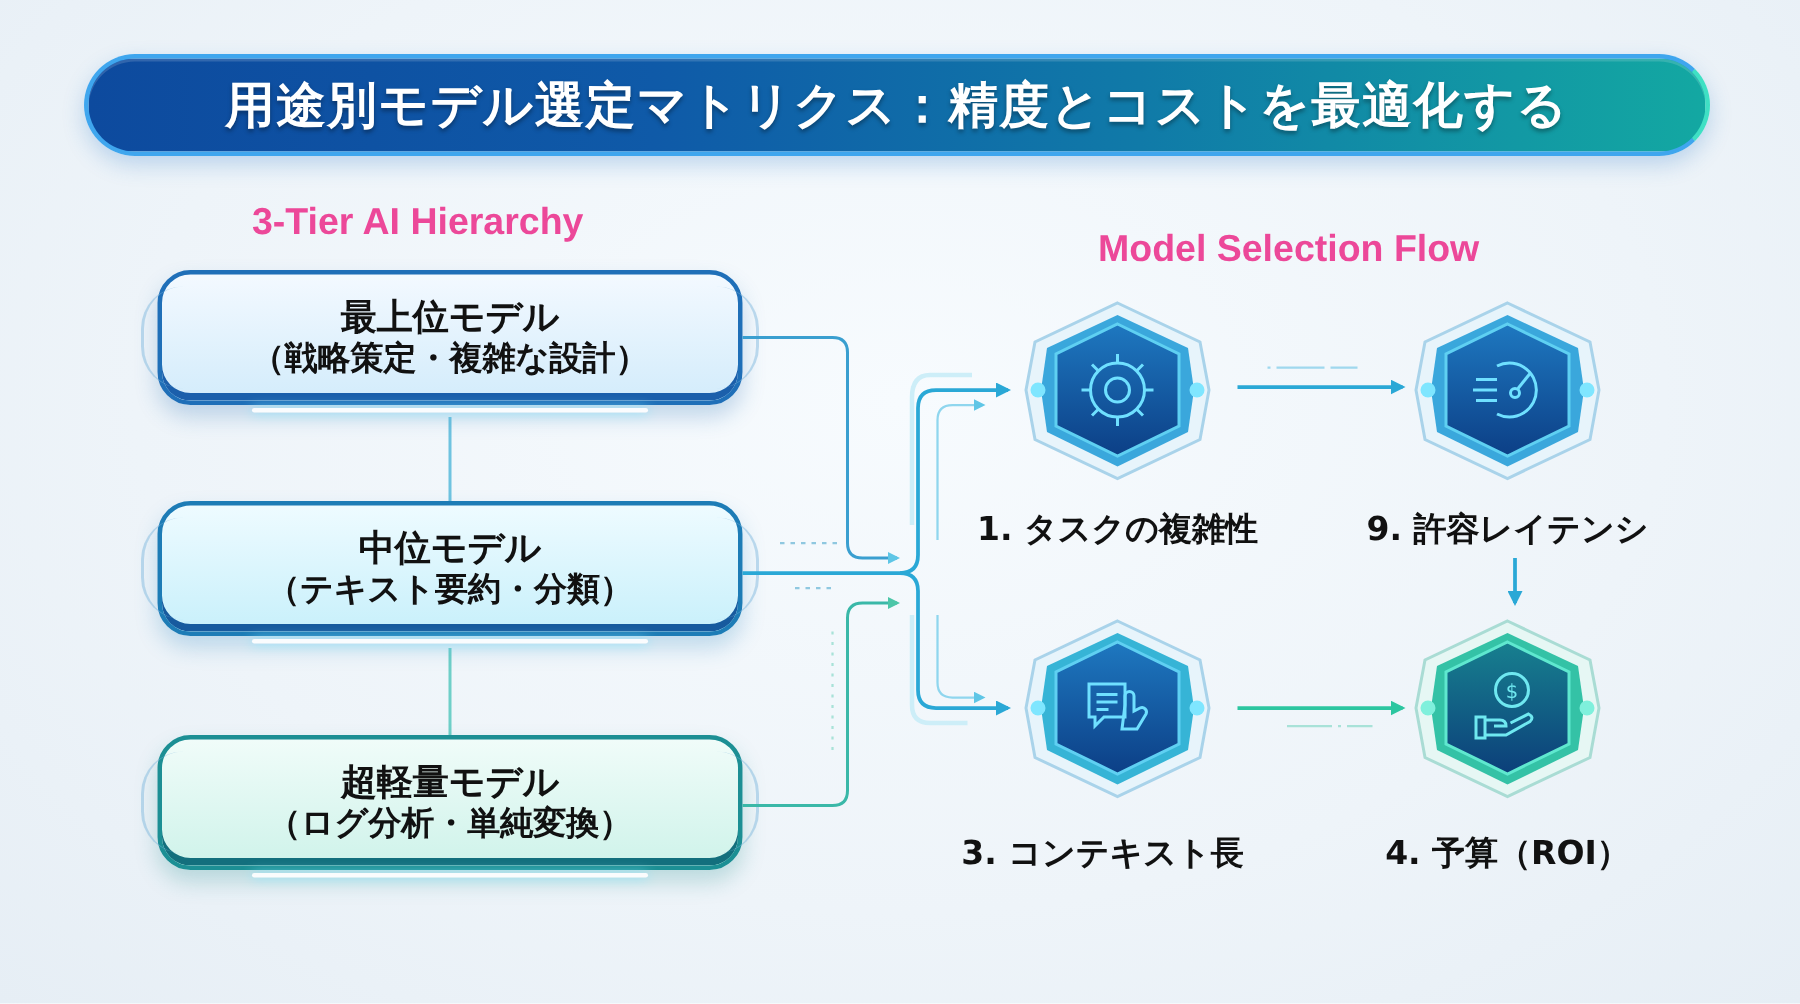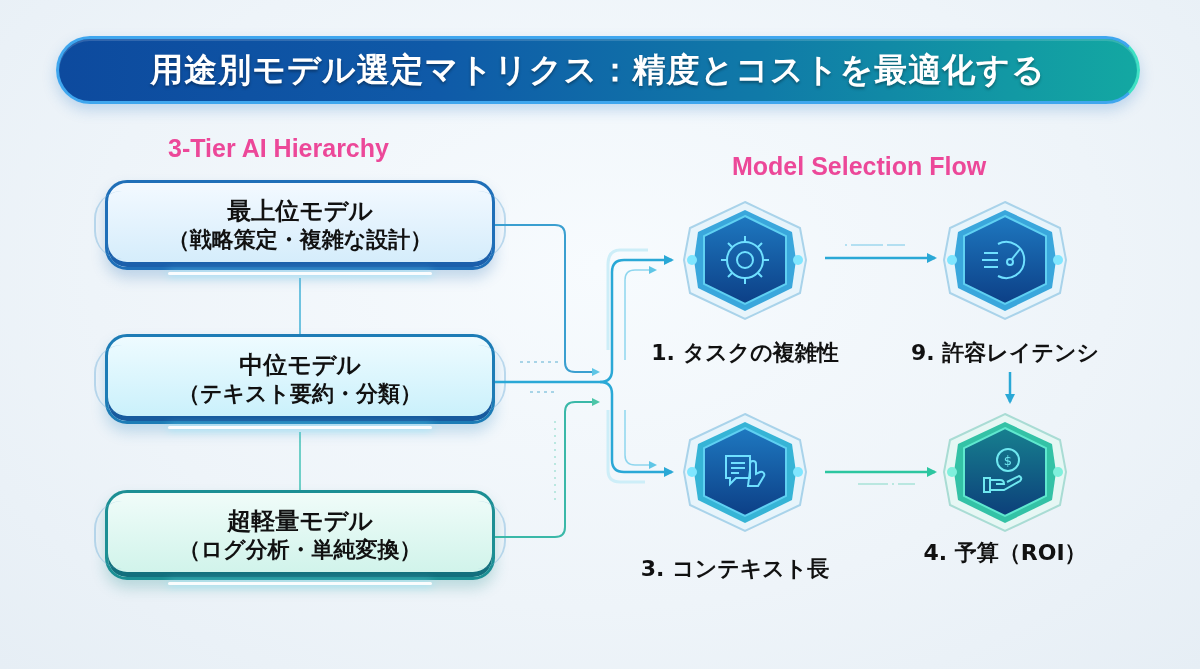--- a/index.html
+++ b/index.html
@@ -206,13 +206,13 @@
     <circle cx="12" cy="62" r="5" fill="#7ff0dc"></circle>
       <circle cx="118" cy="62" r="5" fill="#7ff0dc"></circle>
     <g fill="none" stroke="#6fe8f0" stroke-width="2">
       <circle cx="68" cy="50" r="11"></circle>
       <text x="68" y="55" font-size="13" text-anchor="middle" fill="#6fe8f0" stroke="none" font-family="DejaVu Sans, sans-serif">$</text>
       <path d="M44,68 h6 v14 h-6 z"></path>
       <path d="M50,70 h10 q4,0 4,4 h-8 M50,80 h14 l16,-9 q3,-3 -1,-5 l-12,6"></path>
     </g>
   </svg>
 </div>
-<div class="step-label" style="left:1005px; top:538px;">4. 予算（ROI）</div>
+<div class="step-label" style="left:1005px; top:554px;">4. 予算（ROI）</div>
 
 </body></html>

